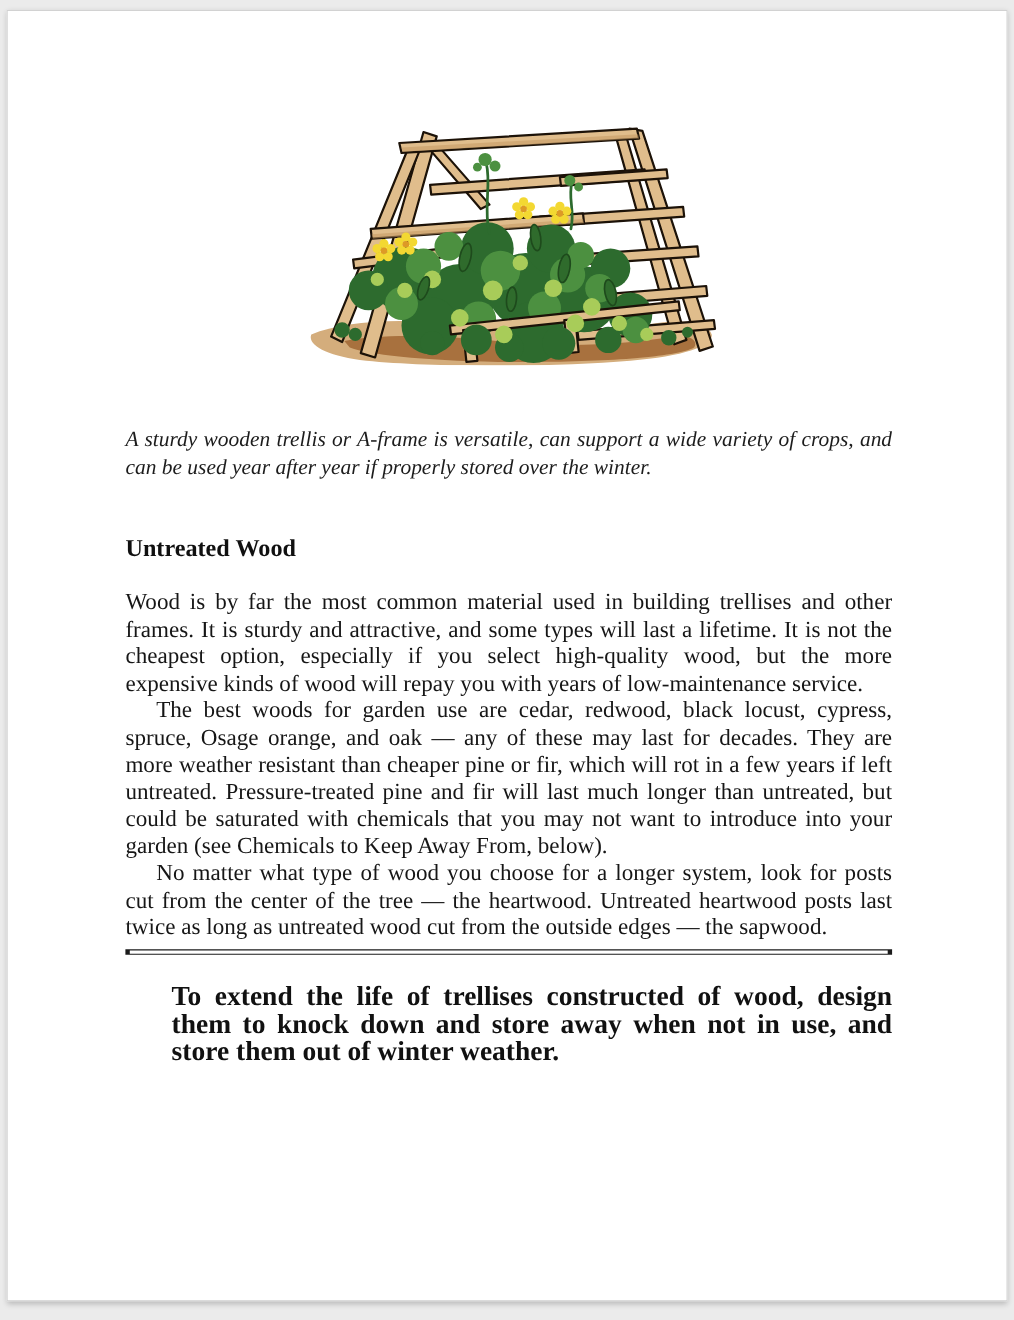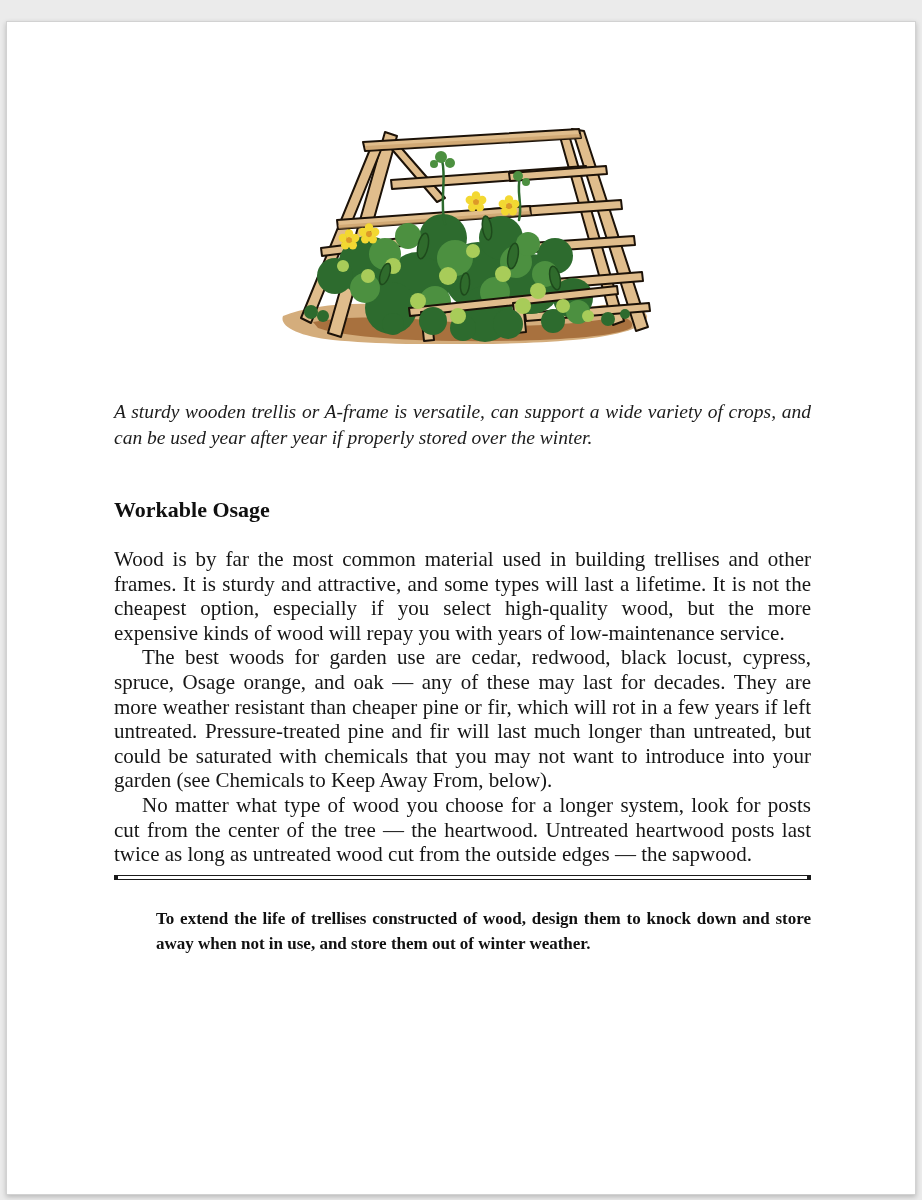--- a/index.html
+++ b/index.html
@@ -3,21 +3,21 @@
 <meta charset="utf-8">
 <style>
   html,body{margin:0;padding:0;}
   body{
     width:922px;height:1200px;
     background:#ebebeb;
     position:relative;
     font-family:"Liberation Serif","DejaVu Serif",serif;
   }
   .page{
-    position:absolute;left:6px;top:21px;
+    position:absolute;left:6px;top:9px;
     width:910px;height:1174px;
     box-sizing:border-box;
     background:#ffffff;
     border:1px solid #d2d2d2;
     box-shadow:0 2px 5px rgba(0,0,0,0.22);
     padding:0 104px 0 107px;
     overflow:hidden;
   }
   .figure{width:380px;height:228px;margin:94px auto 0;}
   .figure svg{display:block;}
@@ -44,21 +44,21 @@
     margin-top:8px;
     height:3px;
     border-top:1.5px solid #1b1b1b;
     border-bottom:1.5px solid #1b1b1b;
     border-left:4px solid #1b1b1b;
     border-right:4px solid #1b1b1b;
   }
   .tip{
     margin:26px 0 0 42px;
     font-weight:bold;
-    font-size:17px;line-height:25px;
+    font-size:25px;line-height:25px;
     text-align:justify;color:#111111;
   }
   
   .wood-stroke{stroke:#1c1208;stroke-width:2;stroke-linejoin:round;}
   .no-stroke{stroke:none;}
   .stem{fill:none;stroke:#2d6b2e;stroke-width:2.5;stroke-linecap:round;}
   .cuke{stroke:#1e4a1c;stroke-width:1.5;}
 </style>
 </head>
 <body>
@@ -201,21 +201,21 @@
           <circle cx="236" cy="90" r="3"></circle>
           <circle cx="96" cy="118" r="3"></circle>
           <circle cx="76" cy="124" r="3"></circle>
         </g>
       </g>
     </svg>
   </div>
 
   <p class="caption">A sturdy wooden trellis or A-frame is versatile, can support a wide variety of crops, and can be used year after year if properly stored over the winter.</p>
 
-  <h2 class="heading">Workable Osage</h2>
+  <h2 class="heading">Untreated Wood</h2>
 
   <div class="body-text">
     <p>Wood is by far the most common material used in building trellises and other frames. It is sturdy and attractive, and some types will last a lifetime. It is not the cheapest option, especially if you select high-quality wood, but the more expensive kinds of wood will repay you with years of low-maintenance service.</p>
     <p>The best woods for garden use are cedar, redwood, black locust, cypress, spruce, Osage orange, and oak — any of these may last for decades. They are more weather resistant than cheaper pine or fir, which will rot in a few years if left untreated. Pressure-treated pine and fir will last much longer than untreated, but could be saturated with chemicals that you may not want to introduce into your garden (see Chemicals to Keep Away From, below).</p>
     <p>No matter what type of wood you choose for a longer system, look for posts cut from the center of the tree — the heartwood. Untreated heartwood posts last twice as long as untreated wood cut from the outside edges — the sapwood.</p>
   </div>
 
   <div class="divider"></div>
 
   <p class="tip">To extend the life of trellises constructed of wood, design them to knock down and store away when not in use, and store them out of winter weather.</p>

